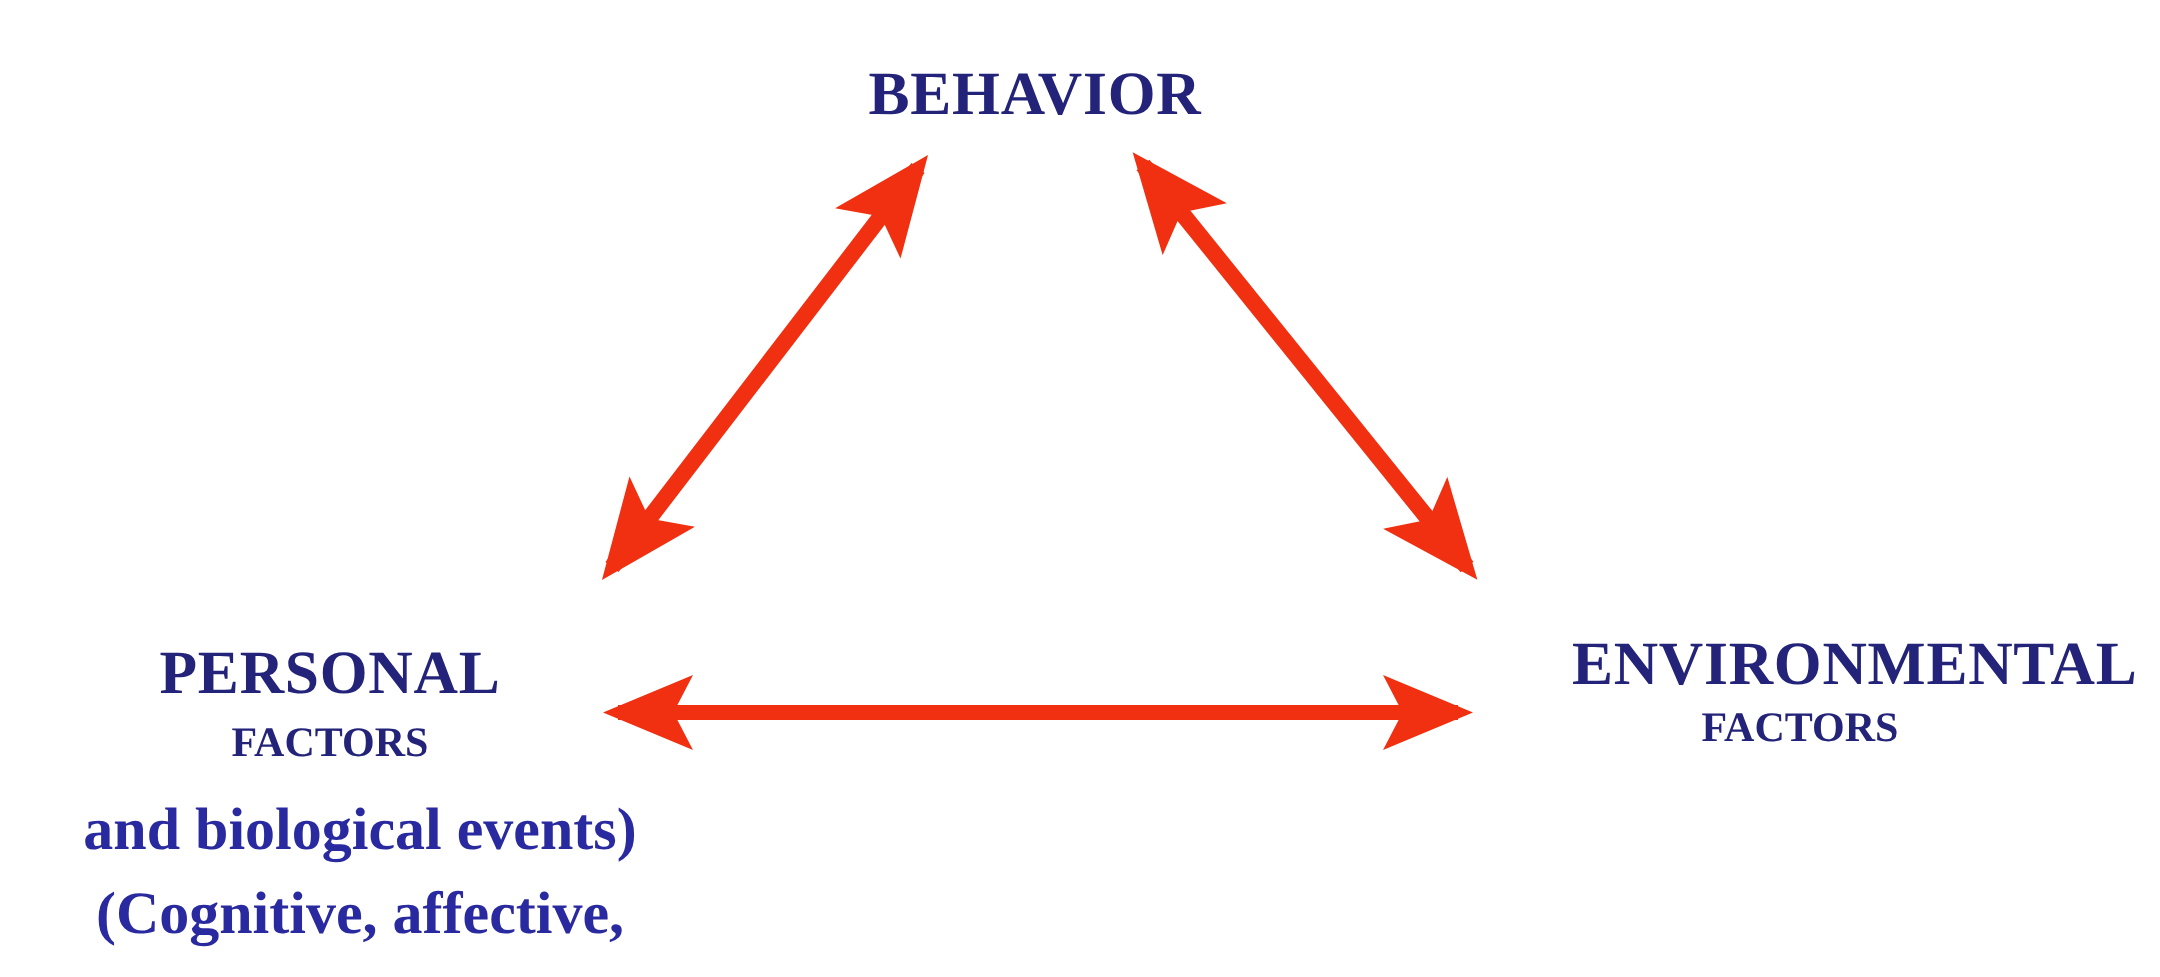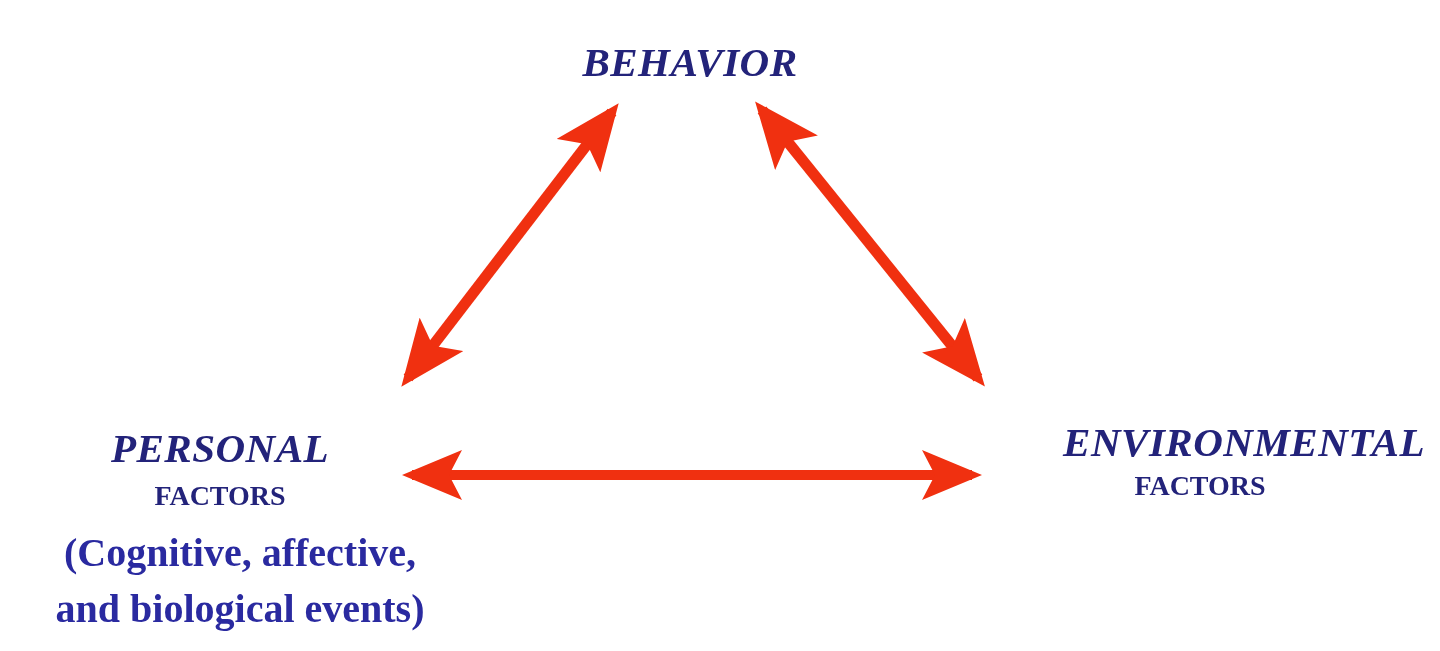--- a/index.html
+++ b/index.html
@@ -2,21 +2,21 @@
 <html><head>
   <meta charset="utf-8">
   <style>
     html, body { margin: 0; padding: 0; }
     body {
       width: 1440px; height: 651px; background: #ffffff;
       position: relative; overflow: hidden;
       font-family: "DejaVu Serif", "Liberation Serif", serif;
     }
     .lbl { position: absolute; color: #23237a; font-weight: bold; text-align: center; white-space: nowrap; }
-    .big { font-size: 41px; letter-spacing: 0.5px; font-family: "Liberation Serif", serif; font-style: italic; }
+    .big { font-size: 41px; letter-spacing: 0.5px; font-family: "Liberation Serif", serif; }
     .small { font-size: 28px; font-family: Liberation Serif, serif; }
     .paren { font-size: 40px; color: #2a2aa0; font-family: "Liberation Serif", serif; line-height: 56px; }
     #behavior { left: 555px; top: 38px; width: 270px; }
     #personal { left: 80px; top: 424px; width: 280px; }
     #personal-factors { left: 80px; top: 480px; width: 280px; }
     #personal-desc { left: 10px; top: 525px; width: 460px; }
     #env { left: 975px; top: 418px; width: 450px; text-align: right; }
     #env-factors { left: 1080px; top: 470px; width: 240px; }
     svg { position: absolute; left: 0; top: 0; }
   </style>
@@ -32,18 +32,18 @@
   <line x1="612" y1="112" x2="408" y2="378" stroke="#f03010" stroke-width="11" marker-start="url(#ah)" marker-end="url(#ah)"></line>
   <line x1="762" y1="110" x2="978" y2="378" stroke="#f03010" stroke-width="11" marker-start="url(#ah)" marker-end="url(#ah)"></line>
   <line x1="412" y1="475" x2="972" y2="475" stroke="#f03010" stroke-width="10" marker-start="url(#ah)" marker-end="url(#ah)"></line>
 </svg>
 
 <div id="behavior" class="lbl big">BEHAVIOR</div>
 
 <div id="personal" class="lbl big">PERSONAL</div>
 <div id="personal-factors" class="lbl small">FACTORS</div>
 <div id="personal-desc" class="lbl paren">
+  <div>and biological events)</div>
   <div>(Cognitive, affective,</div>
-  <div>and biological events)</div>
 </div>
 
 <div id="env" class="lbl big">ENVIRONMENTAL</div>
 <div id="env-factors" class="lbl small">FACTORS</div>
 
 </body></html>

